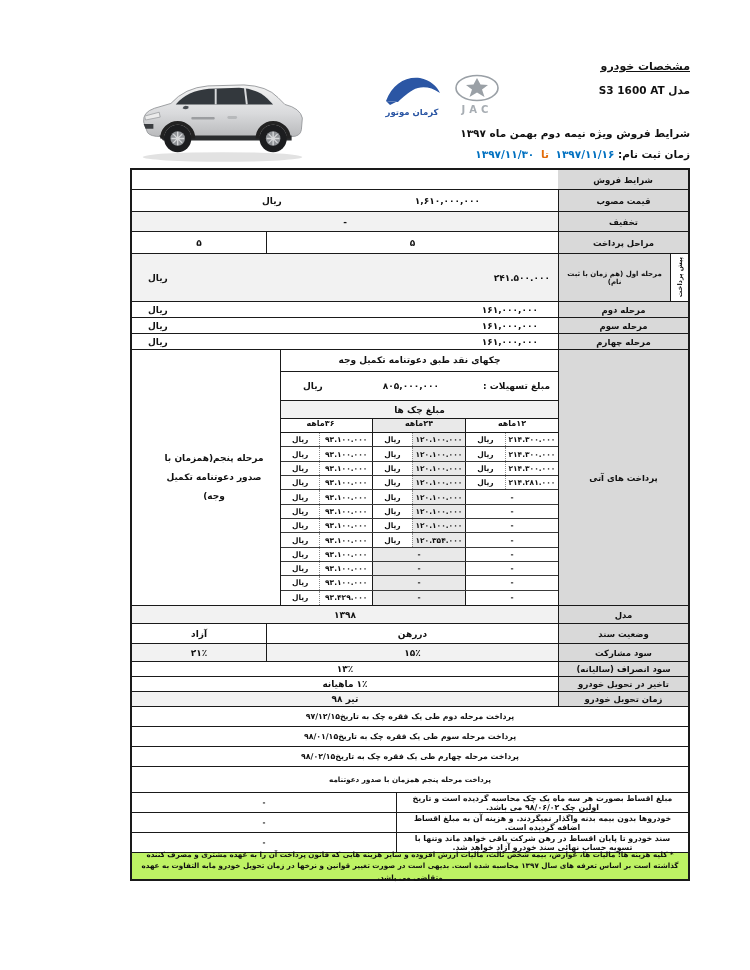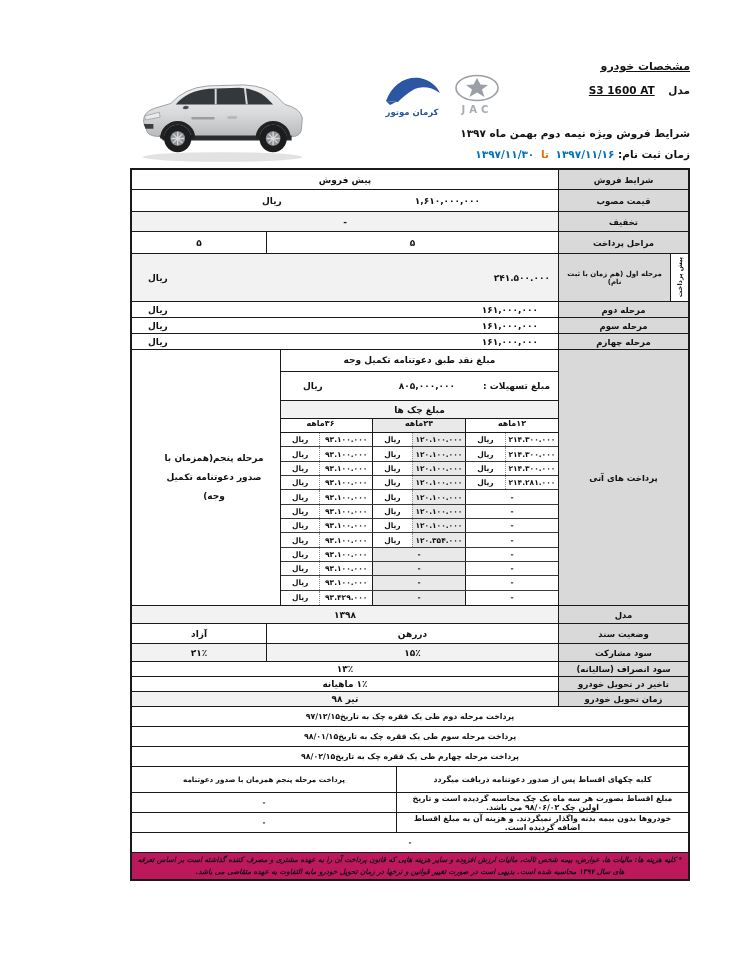--- a/index.html
+++ b/index.html
@@ -9,21 +9,21 @@
     width: 750px; height: 970px;
     background: #fff;
     font-family: "DejaVu Sans", sans-serif;
     color: #111;
     overflow: hidden;
   }
   
   .hdr-abs { position:absolute; direction:rtl; text-align:right; }
   .specs-title { right:60px; top:60px; font-size:11px; font-weight:bold; text-decoration:underline; }
   .model-line { right:60px; top:84px; font-size:10.5px; font-weight:bold; }
-  .model-line .model-val { margin-right:10px; font-weight:bold;text-decoration:underline; }
+  .model-line .model-val { font-weight:bold; }
   .sale-title { right:60px; top:127px; font-size:10.5px; font-weight:bold; }
   .reg-line   { right:60px; top:148px; font-size:10.5px; font-weight:bold; }
   .reg-line .d { color:#0070c0; }
   .reg-line .w { color:#e36c0a; padding:0 3px; }
   .logo { position:absolute; }
   .logo-jac { left:452px; top:74px; }
   .logo-kerman { left:380px; top:74px; }
   .car { position:absolute; left:130px; top:70px; }
 
   
@@ -57,21 +57,21 @@
   .vcell span { writing-mode:vertical-rl; transform:rotate(180deg); font-size:6.5px; letter-spacing:1px; }
   .th-stage1 { flex:0 0 112px; font-size:7px; }
 
   
   .mid { flex:0 0 278px; display:flex; flex-direction:column; border-left:1px solid #1a1a1a; }
   .mid-row { display:flex; align-items:center; border-bottom:1px solid #1a1a1a; }
   .mid > .mid-row:last-child { border-bottom:none; }
   .stage5 { flex:1; display:flex; align-items:center; justify-content:center;
             text-align:center; font-size:9px; padding:4px 10px; line-height:2.1;margin-left:16px; }
   .facility { justify-content:flex-start; padding:0 8px; }
-  .facility .num { margin-right:28px; }
+  .facility .num { margin-right:44px; }
   .facility .unit { margin-right:auto; }
   .ck-head .ck-col, .ck-row .ck-col { display:flex; align-items:stretch; height:100%; }
   .ck-col { border-left:1px solid #1a1a1a; }
   .ck-rows { display:flex; flex-direction:column; }
   .ck-row { display:flex; height:14.33px; border-bottom:1px solid #3a3a3a; font-size:7.5px; }
   .ck-rows .ck-row:last-child { border-bottom:none; }
   .c12 { flex:0 0 93px; }
   .c24 { flex:0 0 93px; }
   .c36 { flex:1; border-left:none !important; }
   .ck-v { flex:1.35; display:flex; align-items:center; justify-content:center;
@@ -83,22 +83,22 @@
   .hd24 { background:#e9e9e9;margin-left:12px; }
 
   
   .notes-col { flex:1; display:flex; flex-direction:column; }
   .note-row { display:flex; align-items:stretch; border-bottom:1px solid #1a1a1a; font-size:7.8px; }
   .notes-col .note-row:last-child { border-bottom:none; }
   .note-full { flex:1; display:flex; align-items:center; justify-content:center; text-align:center; padding:0 6px; }
   .note-right { flex:0 0 292px; border-left:1px solid #1a1a1a; display:flex; align-items:center;
                 justify-content:center; text-align:center; padding:1px 6px; }
   .note-left { flex:1; display:flex; align-items:center; justify-content:center; text-align:center; padding:1px 17px; font-size:7.2px; }
-  .footnote { background:#be185d; font-size:7.2px; line-height:1.6; display:flex;
-              align-items:center; justify-content:center; text-align:center; padding:2px 4px;font-style:italic; }
+  .footnote { background:#bef264; font-size:7.2px; line-height:1.6; display:flex;
+              align-items:center; justify-content:center; text-align:center; padding:2px 4px; }
 </style>
 </head>
 <body>
 
 <div class="page">
 
   <div class="hdr-abs specs-title">مشخصات خودرو</div>
   <div class="hdr-abs model-line">
     <span>مدل</span>
     <span class="model-val">S3 1600 AT</span>
@@ -149,21 +149,20 @@
     <path d="M15,46 L30,42 L31,47 L16,50 Z" fill="#ebebeb" stroke="#9b9da0" stroke-width="0.8"></path>
     <path d="M14,54 L24,54 L24,59 L16,59 Z" fill="#3a3d40"></path>
     <rect x="63" y="47" width="24" height="2.5" rx="1" fill="#9b9da0"></rect>
     <rect x="100" y="46" width="10" height="3" rx="1.5" fill="#b7b9bb"></rect>
   </svg>
 
   <div class="doc-table">
 
     <div class="tr" style="height:20px">
       <div class="th">شرایط فروش</div>
-      <div class="cell grow">پیش فروش</div>
     </div>
 
     <div class="tr" style="height:22px">
       <div class="th">قیمت مصوب</div>
       <div class="vrow">
         <span class="num" style="margin-right:78px">۱,۶۱۰,۰۰۰,۰۰۰</span>
         <span class="unit" style="margin-left:130px">ریال</span>
       </div>
     </div>
 
@@ -210,21 +209,21 @@
       <div class="vrow" style="padding:0 8px">
         <span class="num" style="margin-right:12px">۱۶۱,۰۰۰,۰۰۰</span>
         <span class="unit" style="margin-left:8px">ریال</span>
       </div>
     </div>
 
     <div class="tr" style="height:256px">
       <div class="th">پرداخت های آتی</div>
 
       <div class="mid">
-        <div class="mid-row cell" style="height:22px;justify-content:center">مبلغ نقد طبق دعوتنامه تکمیل وجه</div>
+        <div class="mid-row cell" style="height:22px;justify-content:center">چکهای نقد طبق دعوتنامه تکمیل وجه</div>
 
         <div class="mid-row facility" style="height:30px">
           <span>مبلغ تسهیلات :</span>
           <span class="num">۸۰۵,۰۰۰,۰۰۰</span>
           <span class="unit" style="margin-left:14px">ریال</span>
         </div>
 
         <div class="mid-row cell shade" style="height:18px;justify-content:center">مبلغ چک ها</div>
 
         <div class="mid-row ck-head" style="height:14px">
@@ -457,32 +456,32 @@
         <div class="note-row" style="height:20px">
           <div class="note-full">پرداخت مرحله دوم طی یک فقره چک به تاریخ۹۷/۱۲/۱۵</div>
         </div>
         <div class="note-row" style="height:20px">
           <div class="note-full">پرداخت مرحله سوم طی یک فقره چک به تاریخ۹۸/۰۱/۱۵</div>
         </div>
         <div class="note-row" style="height:20px">
           <div class="note-full">پرداخت مرحله چهارم طی یک فقره چک به تاریخ۹۸/۰۲/۱۵</div>
         </div>
         <div class="note-row" style="height:26px">
-          <div class="note-right">کلیه چکهای اقساط پس از صدور دعوتنامه دریافت میگردد</div>
           <div class="note-left">پرداخت مرحله پنجم همزمان با صدور دعوتنامه</div>
         </div>
         <div class="note-row" style="height:20px">
           <div class="note-right">مبلغ اقساط بصورت هر سه ماه یک چک محاسبه گردیده است و تاریخ اولین چک ۹۸/۰۶/۰۲ می باشد.</div>
           <div class="note-left">-</div>
         </div>
         <div class="note-row" style="height:20px">
           <div class="note-right">خودروها بدون بیمه بدنه واگذار نمیگردند. و هزینه آن به مبلغ اقساط اضافه گردیده است.</div>
           <div class="note-left">-</div>
         </div>
         <div class="note-row" style="height:20px">
+          <div class="note-right">سند خودرو تا پایان اقساط در رهن شرکت باقی خواهد ماند وتنها با تسویه حساب نهائی سند خودرو آزاد خواهد شد.</div>
           <div class="note-left">-</div>
         </div>
         <div class="note-row footnote" style="height:26px">* کلیه هزینه ها: مالیات ها، عوارض، بیمه شخص ثالث، مالیات ارزش افزوده و سایر هزینه هایی که قانون پرداخت آن را به عهده مشتری و مصرف کننده گذاشته است بر اساس تعرفه های سال ۱۳۹۷ محاسبه شده است. بدیهی است در صورت تغییر قوانین و نرخها در زمان تحویل خودرو مابه التفاوت به عهده متقاضی می باشد.</div>
       </div>
     </div>
 
   </div>
 </div>
 
 </body></html>

